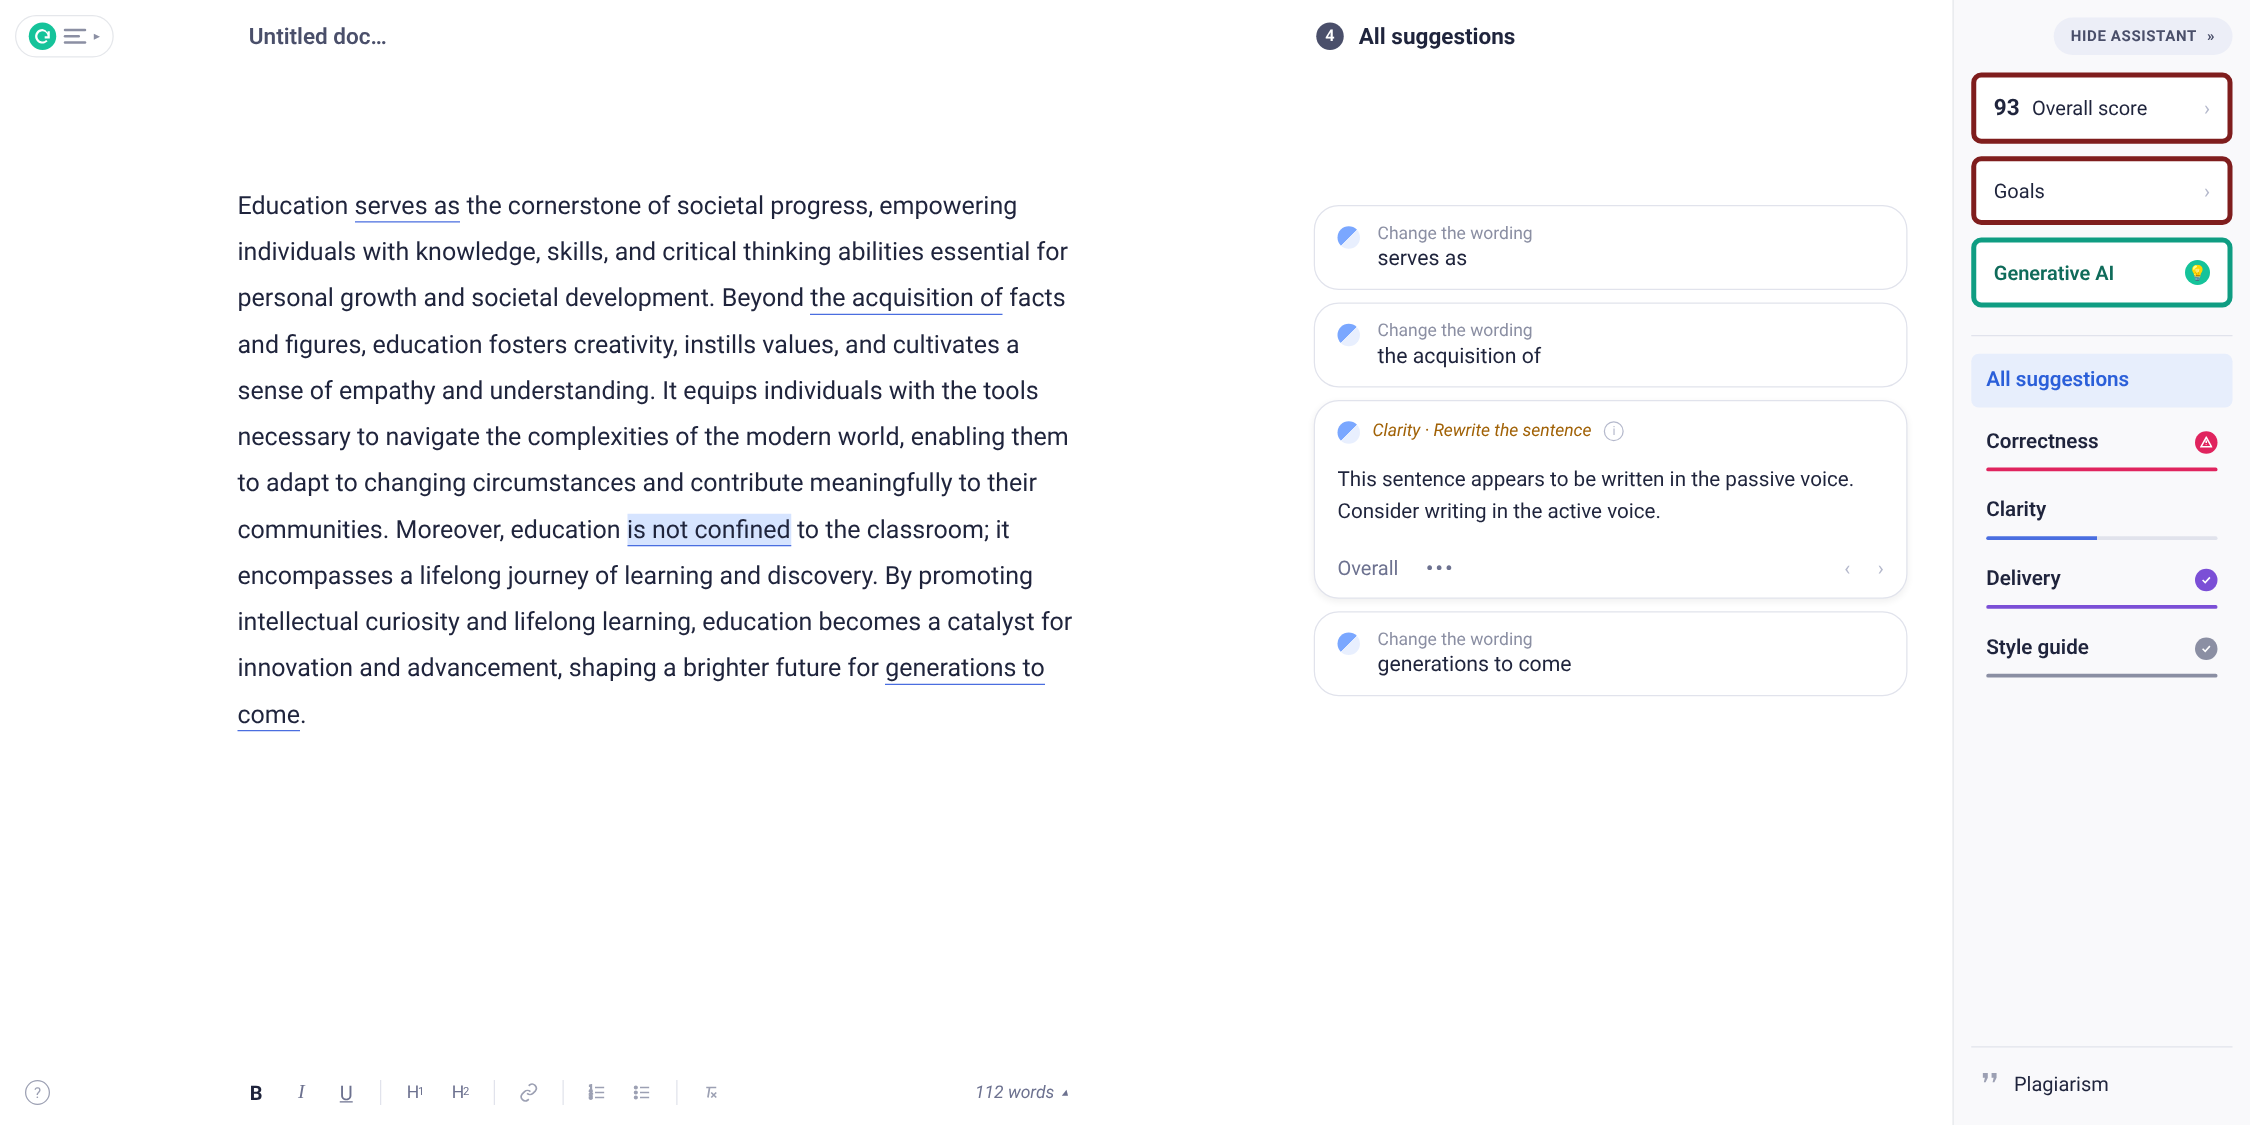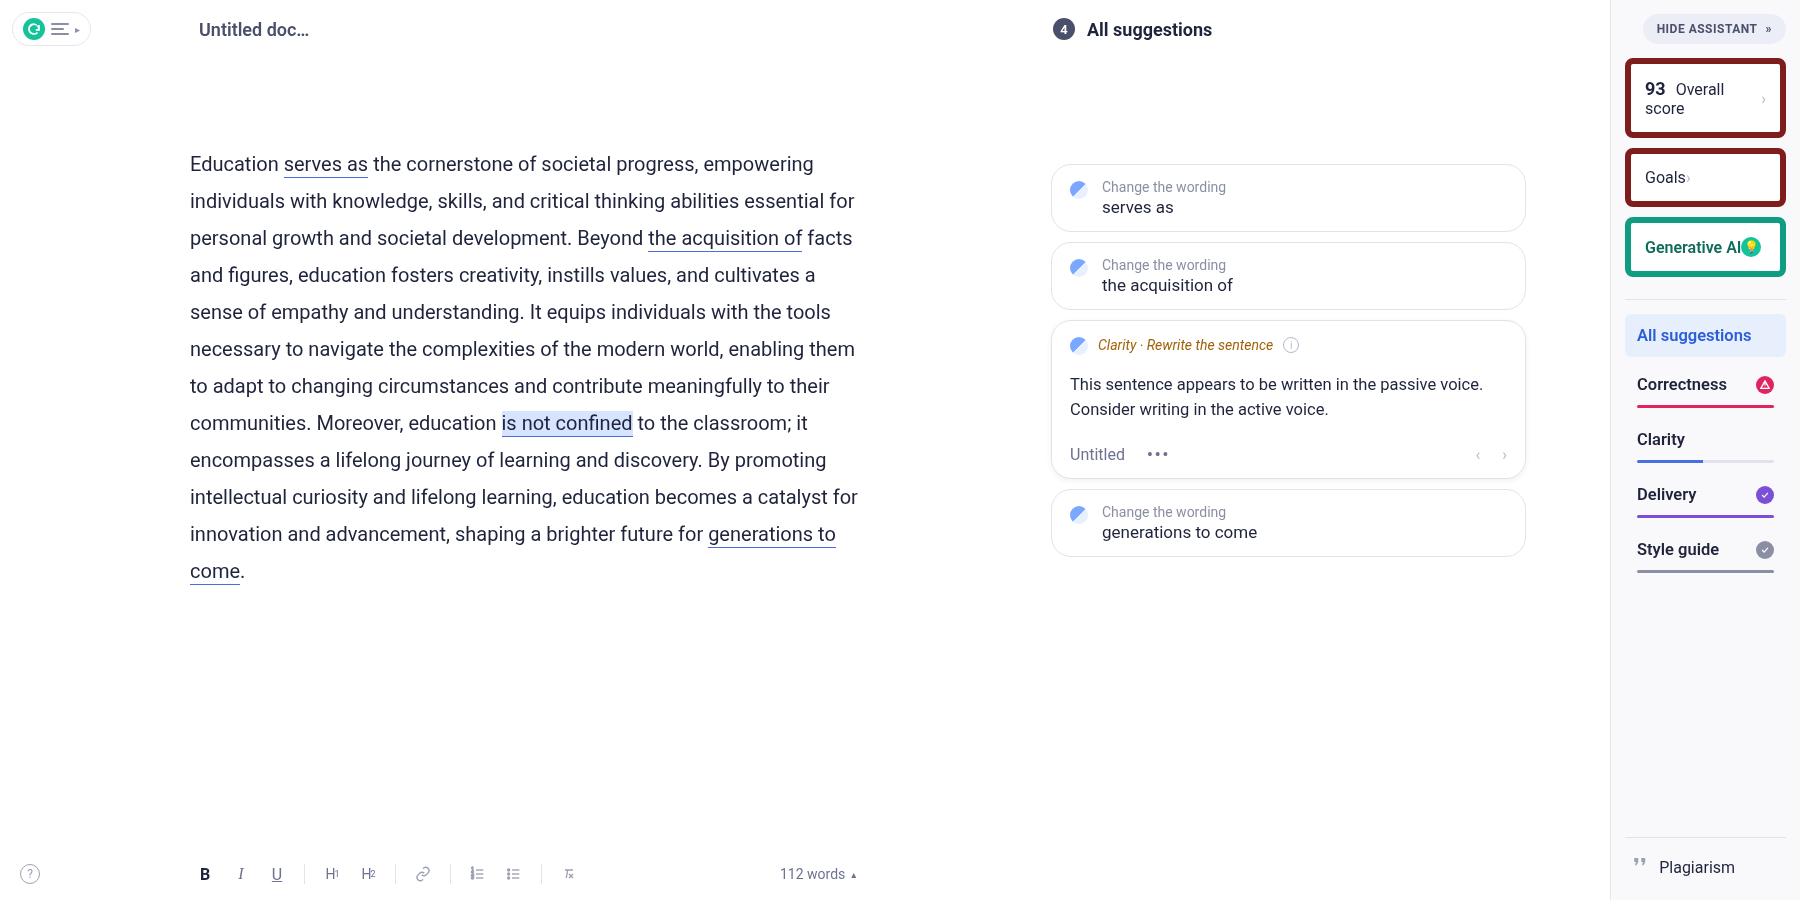--- a/index.html
+++ b/index.html
@@ -31,21 +31,20 @@
   flex-direction: column;
   position: relative;
 }
 .right-rail {
   flex: 1;
   border-left: 1px solid #e5e7eb;
   background: #f9f9fb;
   display: flex;
   flex-direction: column;
   padding: 14px 14px 0 14px;
-  margin-left: 48px;
 }
 
 
 .doc-header {
   display: flex;
   align-items: center;
   height: 58px;
   padding: 0 0 0 12px;
 }
 .logo-pill {
@@ -103,21 +102,21 @@
   color: #6d7290;
 }
 .tb-btn {
   width: 30px; height: 30px; display: flex; align-items: center; justify-content: center;
   font-size: 16px; color: #6d7290; border-radius: 4px;
 }
 .tb-btn.bold { font-weight: 700; color: #1f243c; }
 .tb-sep { width: 1px; height: 20px; background: #e1e3ec; margin: 0 6px; }
 .tb-h { font-size: 14px; letter-spacing: -1px; }
 .tb-h sub { font-size: 9px; }
-.word-count { margin-left: 190px; font-size: 14px; color: #6d7290; display: flex; align-items: center; gap: 6px; }
+.word-count { margin-left: 190px; font-size: 14px; color: #6d7290; display: flex; align-items: center; gap: 6px; font-style: italic; }
 
 .help-icon {
   position: absolute; left: 20px; bottom: 16px;
   width: 20px; height: 20px; border: 1.5px solid #9ca0b3; border-radius: 50%;
   display: flex; align-items: center; justify-content: center;
   font-size: 12px; color: #9ca0b3;
 }
 
 
 .sugg-header {
@@ -180,26 +179,26 @@
   color: #4a4f6a;
   font-size: 12px;
   font-weight: 700;
   letter-spacing: 0.5px;
   padding: 8px 14px;
   border-radius: 18px;
   display: flex; align-items: center; gap: 8px;
   margin-bottom: 14px;
 }
 .rail-card {
-  border: 6px solid #7f1d1d;
+  border: 4px solid #7f1d1d;
   background: #fff;
   border-radius: 8px;
   padding: 14px 14px;
   margin-bottom: 10px;
-  display: flex; align-items: center; 
+  display: flex; align-items: center; justify-content: space-between;
   font-size: 16px;
 }
 .rail-card .score { font-weight: 700; font-size: 18px; margin-right: 6px; }
 .rail-card.gen { border-color: #0f9d82; color: #0f6b5a; font-weight: 600; }
 .gen-icon {
   width: 20px; height: 20px; border-radius: 50%; background: #15c39a;
   display: flex; align-items: center; justify-content: center;
 }
 .gen-icon span { color: #fff; font-size: 12px; }
 
@@ -344,21 +343,21 @@
 
       <div class="card expanded">
         <div class="exp-top">
           <div class="dot-icon"></div>
           <div class="exp-label">Clarity · Rewrite the sentence</div>
           <div class="info-icon">i</div>
         </div>
         <div class="exp-body">This sentence appears to be written in the passive voice. Consider writing in the active voice.</div>
         <div class="exp-actions">
           <div class="exp-left">
-            <span>Untitled</span>
+            <span>Overall</span>
             <span class="more-dots">•••</span>
           </div>
           <div class="exp-nav">
             <span>‹</span>
             <span>›</span>
           </div>
         </div>
       </div>
 
       <div class="card">

